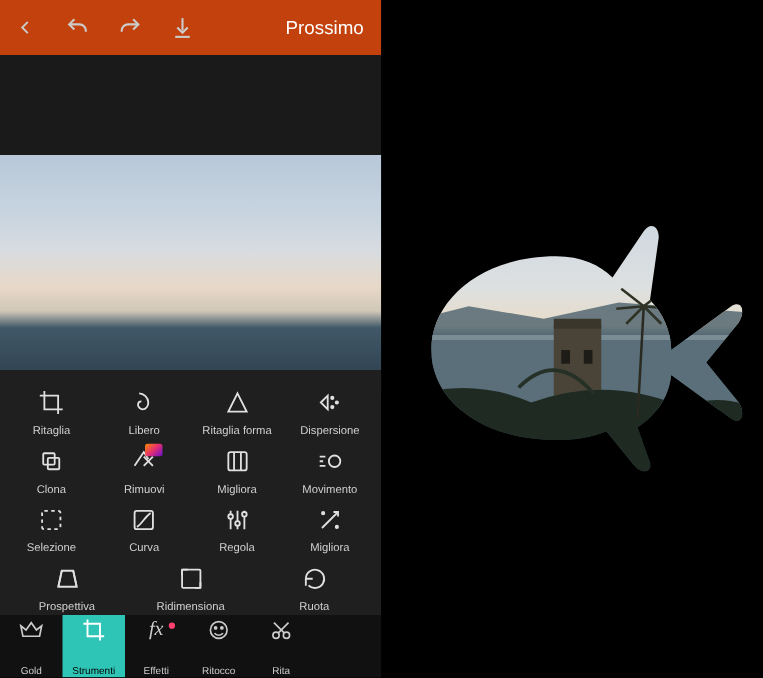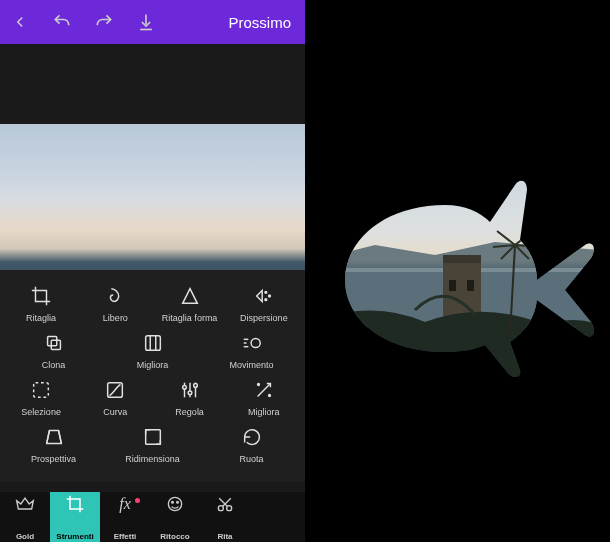--- a/index.html
+++ b/index.html
@@ -28,21 +28,21 @@
     align-items: center;
     justify-content: center;
   }
   .topbar {
     height: 44px;
     display: flex;
     align-items: center;
     padding: 0 8px;
     gap: 18px;
     color: #fff;
-    background: #6d28d9;
+    background: #c2410c;
   }
   .topbar .spacer { flex: 1; }
   .topbar .nav-label {
     font-size: 15px;
     font-weight: 500;
     color: #fff;
     padding-right: 6px;
   }
   .icon-btn {
     width: 24px;
@@ -61,21 +61,21 @@
       #c8d4e0 25%,
       #d8dce0 40%,
       #e8d8c8 55%,
       #d0c8b8 65%,
       #405868 72%,
       #2a3a48 100%);
     margin-top: 80px;
   }
   .tools-panel {
     position: absolute;
-    bottom: 60px;
+    bottom: 34px;
     left: 0;
     width: 305px;
     background: #1f1f1f;
     padding: 14px 4px 10px;
   }
   .tool-row {
     display: flex;
     justify-content: space-around;
     margin-bottom: 8px;
   }
@@ -133,21 +133,20 @@
     color: #ccc;
     cursor: pointer;
     position: relative;
   }
   .bottom-item.active {
     background: #2ec4b6;
     color: #000000;
   }
   .bottom-item .blabel {
     font-size: 8px;
-    font-weight: bold;
   }
   .bicon {
     width: 20px;
     height: 20px;
     display: flex;
     align-items: center;
     justify-content: center;
   }
   .dot-badge {
     position: absolute;
@@ -247,20 +246,31 @@
 
     <div class="tool-row">
       <div class="tool-item">
         <div class="ticon">
           <svg width="22" height="22" viewBox="0 0 24 24" fill="none" stroke="#e0e0e0" stroke-width="1.6">
               <rect x="5" y="5" width="10" height="10" rx="1"></rect>
               <rect x="9" y="9" width="10" height="10" rx="1"></rect>
             </svg>
         </div>
         <div class="tlabel">Clona</div>
+      </div>
+      <div class="tool-item">
+        <div class="tool-badge"></div>
+        <div class="ticon">
+          <svg width="22" height="22" viewBox="0 0 24 24" fill="none" stroke="#e0e0e0" stroke-width="1.6">
+              <path d="M4 16l8-12 4 6"></path>
+              <path d="M20 8l-8 8"></path>
+              <path d="M12 8l8 8"></path>
+            </svg>
+        </div>
+        <div class="tlabel">Rimuovi</div>
       </div>
       <div class="tool-item">
         <div class="ticon">
           <svg width="22" height="22" viewBox="0 0 24 24" fill="none" stroke="#e0e0e0" stroke-width="1.6">
               <rect x="4" y="4" width="16" height="16" rx="2"></rect>
               <line x1="9" y1="4" x2="9" y2="20"></line>
               <line x1="15" y1="4" x2="15" y2="20"></line>
             </svg>
         </div>
         <div class="tlabel">Migliora</div>

